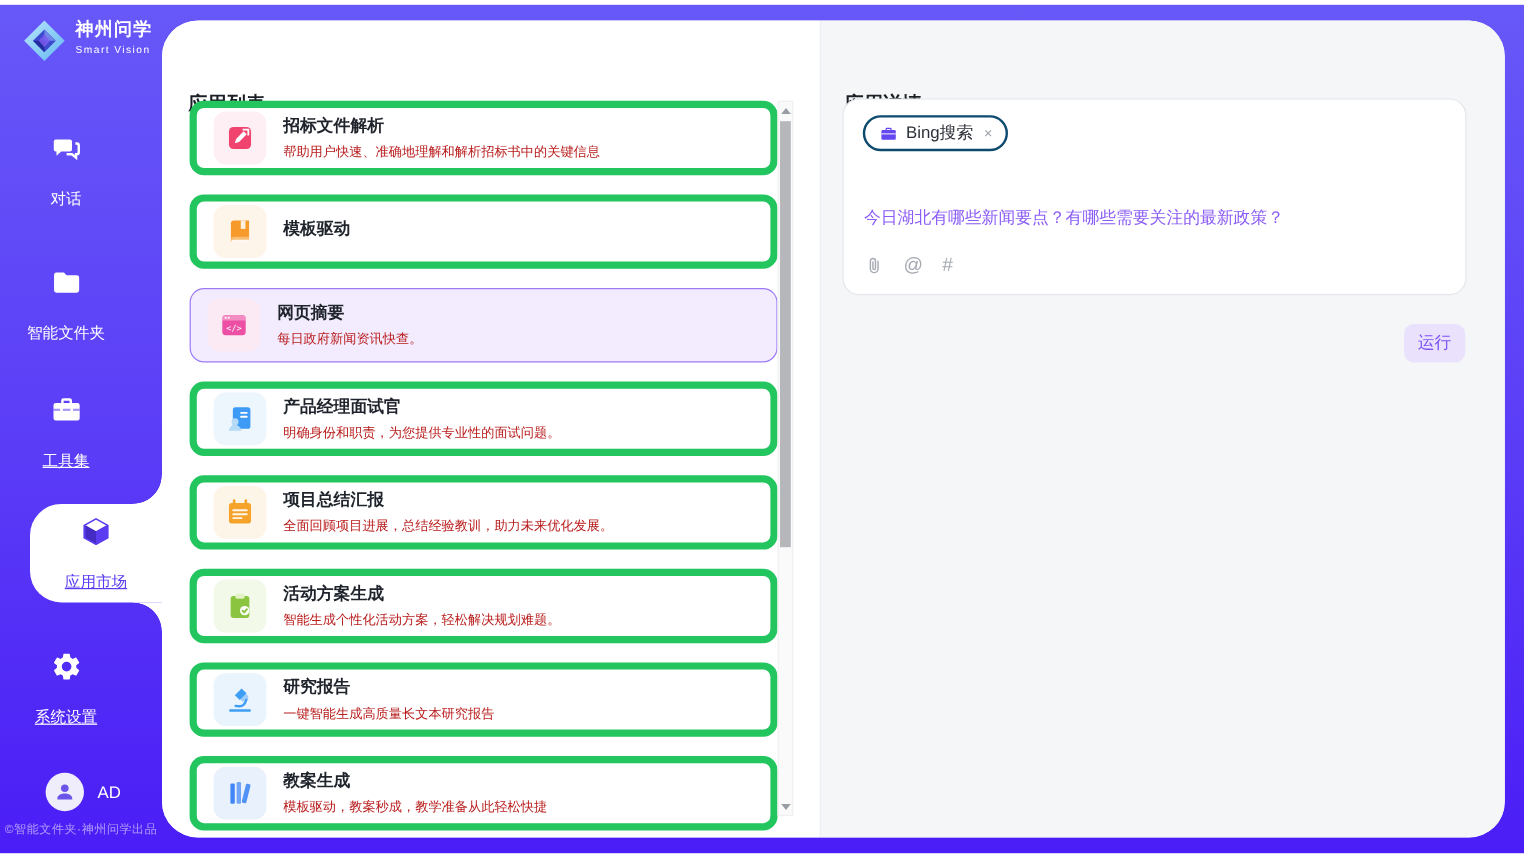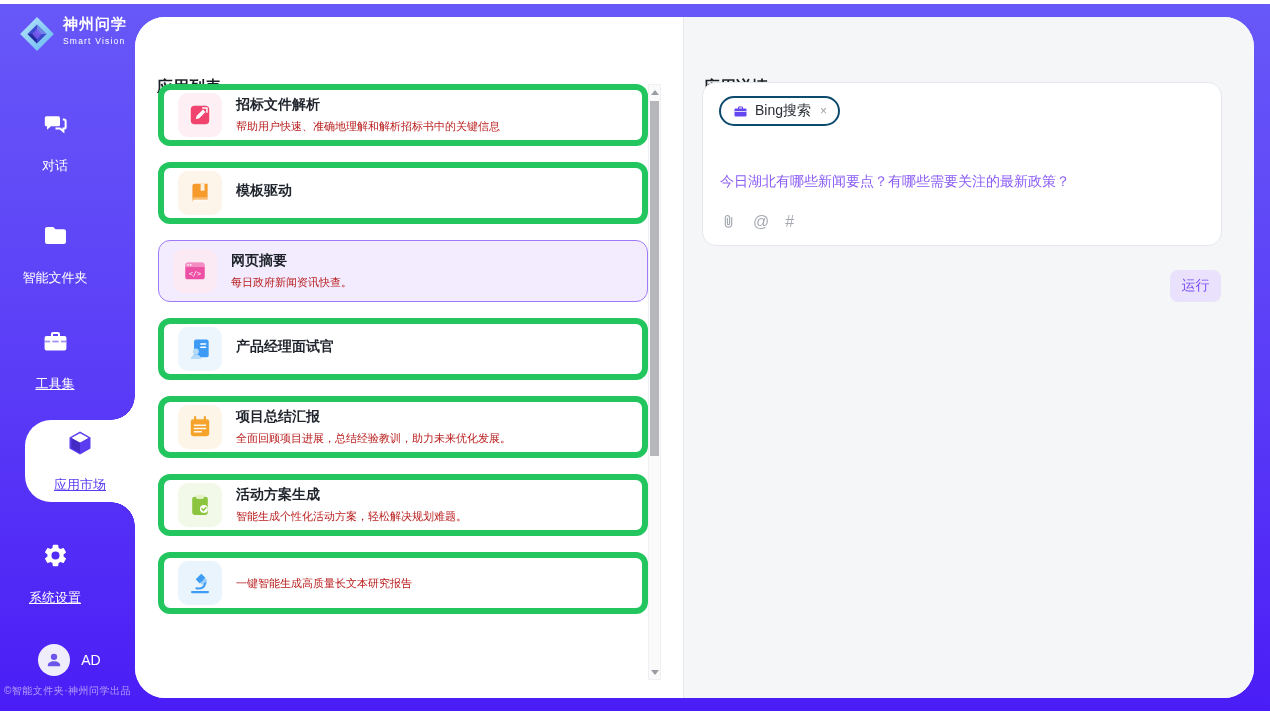--- a/index.html
+++ b/index.html
@@ -219,20 +219,21 @@
     <div class="tile" style="background: rgb(237, 245, 253);">
               <svg viewBox="0 0 24 24">
                 <rect x="6.5" y="3.2" width="13.5" height="16.5" rx="2" fill="#3d9bf5"></rect>
                 <path d="M12.8 7.4h4.4M12.8 10.4h4.4" stroke="#fff" stroke-width="1.4" stroke-linecap="round"></path>
                 <circle cx="8.2" cy="14.2" r="2.7" fill="#b5daf8"></circle>
                 <path d="M3.4 21.2c.5-2.9 2.5-4.4 4.8-4.4s4.3 1.5 4.8 4.4z" fill="#b5daf8"></path>
               </svg>
             </div>
     <div class="meta">
       <div class="app-title">产品经理面试官</div>
+      <div class="app-desc">明确身份和职责，为您提供专业性的面试问题。</div>
     </div>
   </div>
           <div class="app-card">
     <div class="tile" style="background: rgb(253, 245, 232);">
               <svg viewBox="0 0 24 24">
                 <rect x="3.5" y="4.8" width="17" height="15.7" rx="2.2" fill="#f5a32b"></rect>
                 <path d="M7.5 2.8v3.6M16.5 2.8v3.6" stroke="#f5a32b" stroke-width="2" stroke-linecap="round"></path>
                 <path d="M6.8 10.4h10.4M6.8 13.4h10.4M6.8 16.4h6.4" stroke="#fff" stroke-width="1.5" stroke-linecap="round" opacity="0.9"></path>
               </svg>
             </div>
@@ -258,21 +259,37 @@
           <div class="app-card">
     <div class="tile" style="background: rgb(233, 244, 253);">
               <svg viewBox="0 0 24 24">
                 <path d="M13.2 3.4l3.8 3.8-5.2 5.2-3.8-3.8z" fill="#3f9df5"></path>
                 <circle cx="15.4" cy="10.6" r="3" fill="#3f9df5" opacity="0.45"></circle>
                 <path d="M8.6 16.8c4.8 1.2 7.6-1 8.2-4.6" stroke="#3f9df5" stroke-width="1.8" fill="none" stroke-linecap="round"></path>
                 <path d="M4.6 20.4h14.8" stroke="#3f9df5" stroke-width="1.9" stroke-linecap="round"></path>
               </svg>
             </div>
     <div class="meta">
+      <div class="app-title">研究报告</div>
       <div class="app-desc">一键智能生成高质量长文本研究报告</div>
+    </div>
+  </div>
+          <div class="app-card">
+    <div class="tile" style="background: rgb(233, 241, 253);">
+              <svg viewBox="0 0 24 24">
+                <rect x="4.6" y="4.6" width="3.4" height="15.6" rx="1" fill="#4186f5"></rect>
+                <rect x="9.4" y="3.4" width="3.4" height="16.8" rx="1" fill="#4186f5" opacity="0.72"></rect>
+                <g transform="rotate(14 16.8 12)">
+                  <rect x="15" y="4.8" width="3.6" height="15" rx="1" fill="#4186f5" opacity="0.9"></rect>
+                </g>
+              </svg>
+            </div>
+    <div class="meta">
+      <div class="app-title">教案生成</div>
+      <div class="app-desc">模板驱动，教案秒成，教学准备从此轻松快捷</div>
     </div>
   </div>
         </div>
       <div class="scrollbar">
         <div class="sb-arrow up">
             <div class="tri-up"></div>
           </div>
         <div class="sb-thumb"></div>
         <div class="sb-arrow down">
             <div class="tri-down"></div>

